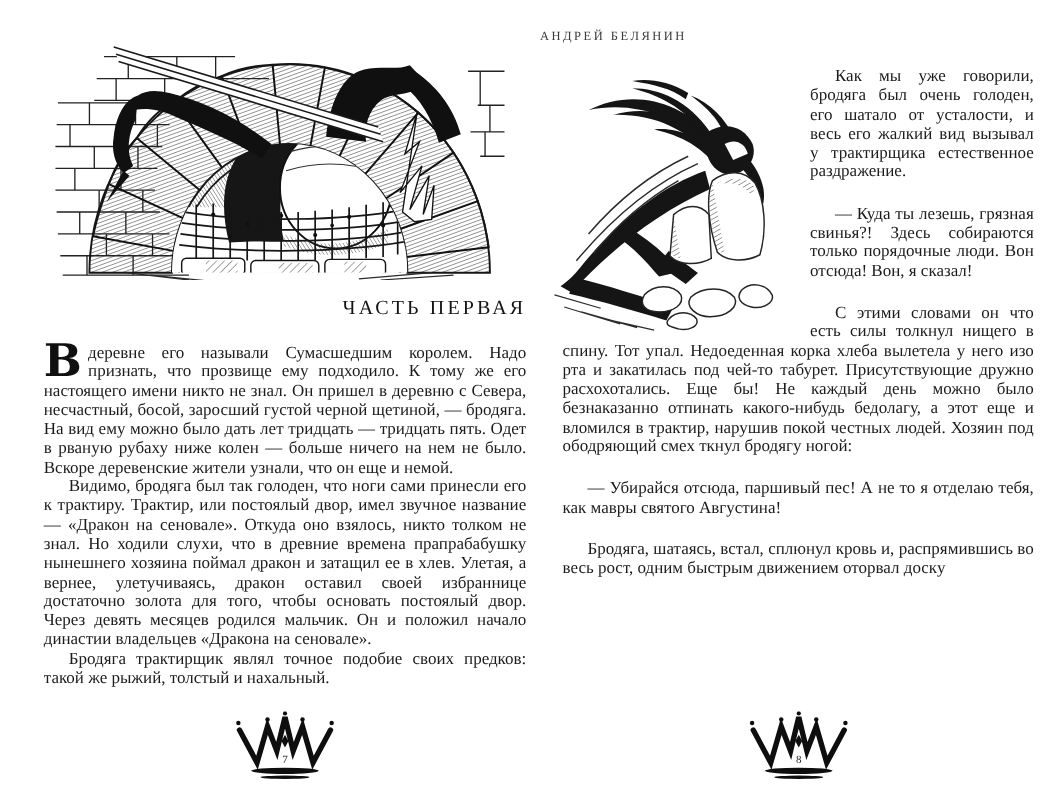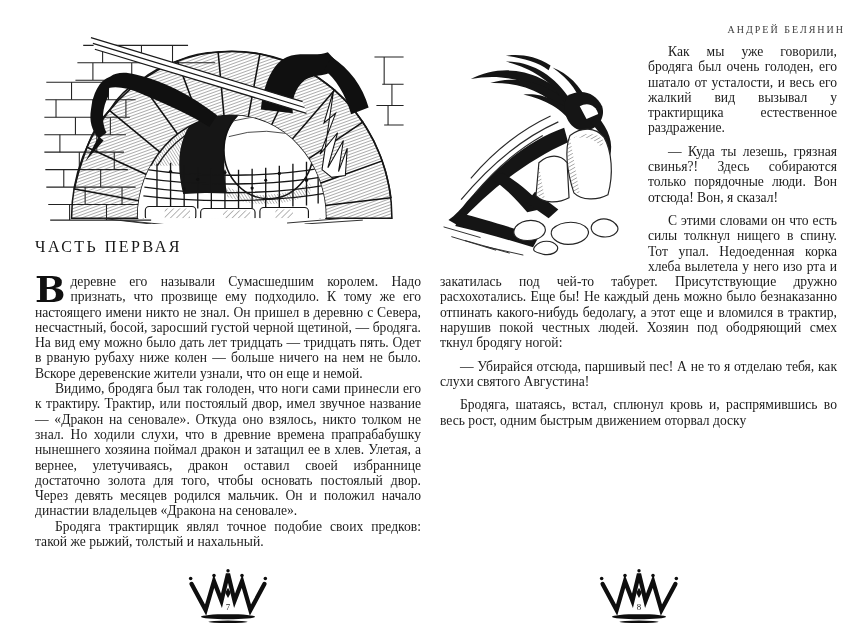--- a/index.html
+++ b/index.html
@@ -11,46 +11,46 @@
     color:#1b1b1b;
     overflow:hidden;
   }
   .page{position:absolute;top:0;height:631px;}
   .page-left{left:35px;width:386px;}
   .page-right{left:432px;width:413px;}
 
   .illus-left{display:block;margin:24px 0 0 2px;}
   .chapter-title{
     margin:14px 0 0 0;
-    text-align:left;
+    text-align:right;
     font-size:16px;font-weight:normal;
     letter-spacing:2.5px;
     color:#141414;
   }
   .bodytext{margin-top:18px;font-size:13.6px;line-height:15.3px;text-align:justify;}
   .bodytext p{margin:0;text-indent:20px;}
   .bodytext p.first{text-indent:0;}
   .dropcap{
     float:left;
     font-family:"DejaVu Serif",serif;
     font-weight:bold;
     font-size:36px;line-height:29px;
     padding:1px 5px 0 0;
     color:#101010;
   }
 
   .running-header{
     margin:24px 0 0 0;
-    text-align:right;
+    text-align:left;
     font-size:10px;font-weight:normal;
     letter-spacing:2px;
     color:#3c3c3c;
   }
   .right-body{margin-top:9px;font-size:13.6px;line-height:15.3px;text-align:justify;}
-  .right-body p{margin:8px;text-indent:20px;}
+  .right-body p{margin:18px;text-indent:20px;}
   .illus-right{float:left;width:206px;height:212px;margin:2px 10px 2px 0;}
 
   .crown{
     position:absolute;
     bottom:4px;left:50%;
     transform:translateX(-50%);
     width:84px;height:58px;
   }
   .crown svg{display:block;width:84px;height:58px;}
   .crown text{font-family:"Liberation Serif",serif;}
@@ -236,21 +236,21 @@
           <path d="M104,206 C110,199 122,199 127,206 C129,212 120,216 112,214 C105,212 100,211 104,206 Z"></path>
         </g>
         <path d="M140,94 L150,152 L144,150 C138,128 135,106 140,94 Z" fill="url(#rockHatch)"></path>
         <path d="M108,122 L114,157 L106,153 Z" fill="url(#rockHatch)"></path>
         <path d="M144,94 C158,88 170,90 175,98 L172,104 C164,94 152,92 144,96 Z" fill="url(#rockHatch)"></path>
       </svg>
 
       <p>Как мы уже говорили, бродяга был очень голоден, его шатало от усталости, и весь его жалкий вид вызывал у трактирщика естественное раздражение.</p>
       <p>— Куда ты лезешь, грязная свинья?! Здесь собираются только порядочные люди. Вон отсюда! Вон, я сказал!</p>
       <p>С этими словами он что есть силы толкнул нищего в спину. Тот упал. Недоеденная корка хлеба вылетела у него изо рта и закатилась под чей-то табурет. Присутствующие дружно расхохотались. Еще бы! Не каждый день можно было безнаказанно отпинать какого-нибудь бедолагу, а этот еще и вломился в трактир, нарушив покой честных людей. Хозяин под ободряющий смех ткнул бродягу ногой:</p>
-      <p>— Убирайся отсюда, паршивый пес! А не то я отделаю тебя, как слухи святого Августина!</p>
+      <p>— Убирайся отсюда, паршивый пес! А не то я отделаю тебя, как мавры святого Августина!</p>
       <p>Бродяга, шатаясь, встал, сплюнул кровь и, распрямившись во весь рост, одним быстрым движением оторвал доску</p>
     </div>
 
     <div class="crown">
       <svg viewBox="0 0 90 62">
         <polyline points="6,16 21,44 30,13 38,34 45,5 52,34 60,13 69,44 84,16" fill="none" stroke="#0e0e0e" stroke-width="4.6" stroke-linejoin="miter" stroke-linecap="round"></polyline>
         <g fill="#0e0e0e">
           <circle cx="5" cy="10" r="1.9"></circle>
             <circle cx="30" cy="7" r="1.9"></circle>
           <circle cx="45" cy="1.8" r="1.8"></circle>

